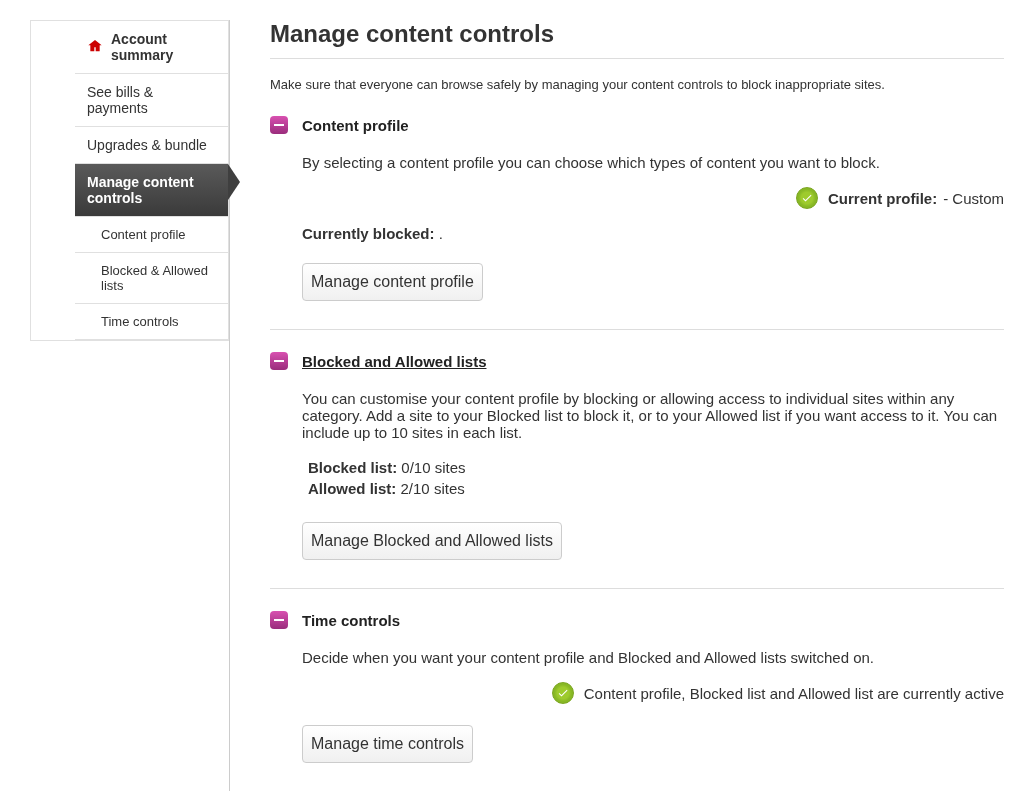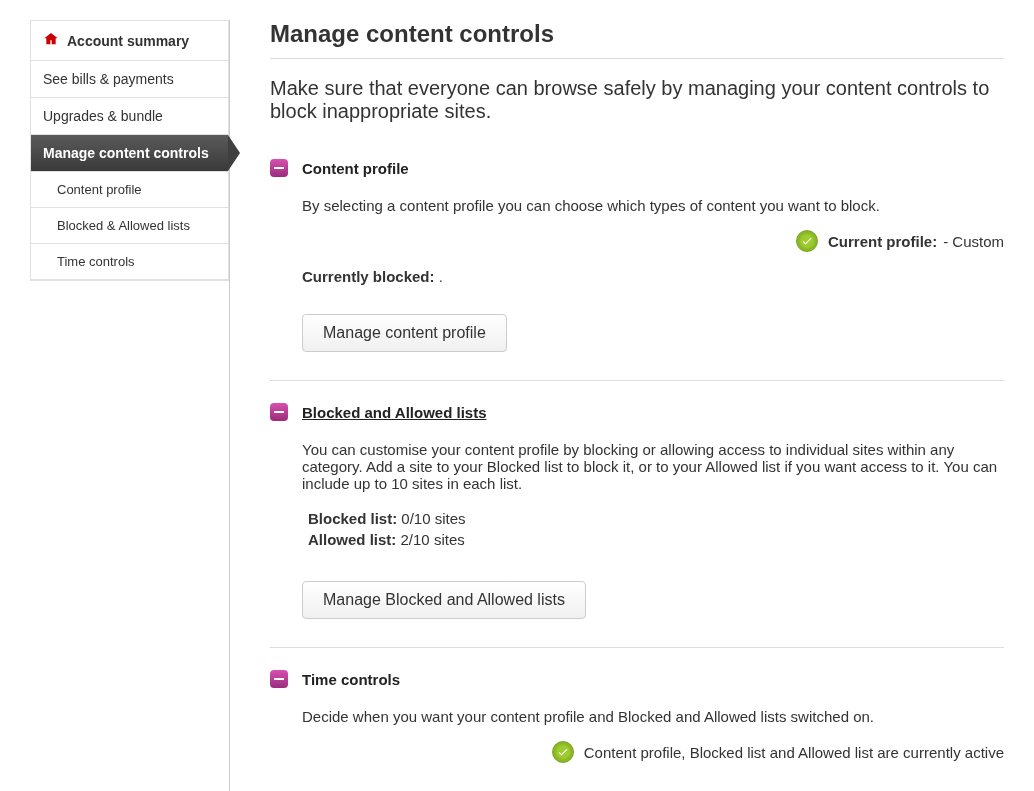--- a/index.html
+++ b/index.html
@@ -5,21 +5,21 @@
   * { box-sizing: border-box; margin: 0; padding: 0; }
   body {
     font-family: Arial, Helvetica, sans-serif;
     font-size: 14px;
     color: #333;
     background: #fff;
     width: 1034px;
   }
   .container { display: flex; padding: 20px 30px; }
   .sidebar { width: 200px; flex-shrink: 0; border-right: 1px solid #ccc; }
-  .sidebar .nav { border: 1px solid #e0e0e0; }
+  .sidebar .nav { border: 1px solid #e0e0e0; padding-left: 44px; }
   .sidebar .nav-item {
     display: flex; align-items: center;
     padding: 10px 12px;
     border-bottom: 1px solid #e0e0e0;
     font-size: 14px; color: #333;
     cursor: pointer; background: #fff;
   }
   .sidebar .nav-item.summary { font-weight: bold; }
   .sidebar .nav-item.active {
     background: #4a4a4a;
@@ -31,21 +31,21 @@
     content: ""; position: absolute; right: -12px; top: 0;
     border-top: 18px solid transparent;
     border-bottom: 18px solid transparent;
     border-left: 12px solid #3f3f3f;
   }
   .sidebar .nav-item.sub { padding-left: 26px; font-size: 13px; }
   .sidebar .home-icon { margin-right: 8px; }
   .main { flex: 1; padding: 0 0 0 40px; }
   h1 { font-size: 24px; font-weight: bold; color: #333; margin-bottom: 10px; }
   .hr { border-top: 1px solid #ddd; margin: 6px 0 18px; }
-  .intro { font-size: 20px; color: #333; margin-bottom: 36px; }
+  .intro { font-size: 13px; color: #333; margin-bottom: 24px; }
   .section { border-bottom: 1px solid #ddd; padding-bottom: 28px; margin-bottom: 22px; }
   .section-head { display: flex; align-items: center; }
   .collapse-btn {
     width: 18px; height: 18px; border-radius: 4px;
     background: linear-gradient(#d850b0,#9a2d7c);
     display: inline-flex; align-items: center; justify-content: center;
     cursor: pointer; margin-right: 14px;
   }
   .collapse-btn .bar { width: 10px; height: 2px; background: #fff; }
   .section-title { font-weight: bold; font-size: 15px; color: #222; }
@@ -56,25 +56,25 @@
   .status-icon {
     width: 22px; height: 22px; border-radius: 50%;
     background: radial-gradient(circle,#9ecb2d 40%,#88b825 60%);
     border: 1px solid #7aa51f;
     display: inline-flex; align-items: center; justify-content: center;
     margin-right: 10px;
   }
   .status-icon svg { width: 12px; height: 12px; }
   .status-label { font-weight: bold; margin-right: 6px; }
   .btn {
-    display: inline-block; padding: 9px 20px;
+    display: inline-block; padding: 9px 8px;
     font-size: 16px; color: #333;
     background: linear-gradient(#ffffff,#f0f0f0);
     border: 1px solid #ccc; border-radius: 4px;
-    cursor: pointer; margin-top: 13px;
+    cursor: pointer; margin-top: 5px;
   }
   .bold { font-weight: bold; }
   .list-stat { font-size: 15px; line-height: 1.4; margin: 10px 6px 18px; }
 </style>
 </head>
 <body>
 
 <div class="container">
   <aside class="sidebar">
     <div class="nav">

